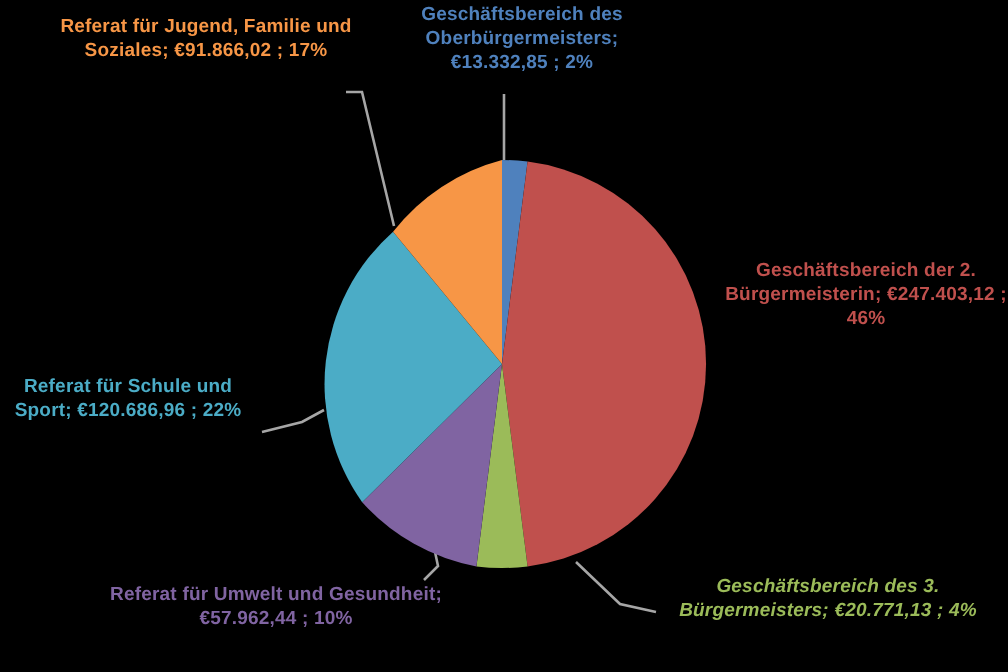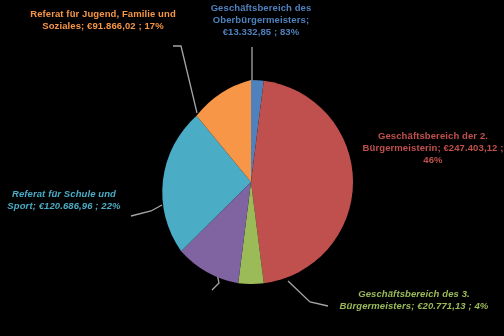--- a/index.html
+++ b/index.html
@@ -60,21 +60,20 @@
     left: 34px;
     top: 292px;
     width: 208px;
     color: #8064a2;
   }
   #label-schule {
     left: 0px;
     top: 188px;
     width: 128px;
     color: #4bacc6;
-    font-style: italic;
   }
 </style>
 </head>
 <body>
 
 <div id="chart-root">
 
   <svg id="pie-svg" viewBox="0 0 504 336">
 
     <g>
@@ -90,22 +89,23 @@
       <path d="M 251 182 L 263.78 80.80 A 102 102 0 0 1 263.78 283.20 Z" fill="#c0504d"></path>
       <path d="M 251 182 L 263.78 283.20 A 102 102 0 0 1 238.22 283.20 Z" fill="#9bbb59"></path>
       <path d="M 251 182 L 238.22 283.20 A 102 102 0 0 1 181.09 251.15 Z" fill="#8064a2"></path>
       <path d="M 251 182 L 181.09 251.15 A 102 102 0 0 1 196.53 115.85 Z" fill="#4bacc6"></path>
       <path d="M 251 182 L 196.53 115.85 A 102 102 0 0 1 251 80 Z" fill="#f79646"></path>
     </g>
   </svg>
 
   <div class="data-label" id="label-jugend">Referat für Jugend, Familie und Soziales; €91.866,02 ; 17%</div>
 
-  <div class="data-label" id="label-ob">Geschäftsbereich des Oberbürgermeisters; €13.332,85 ; 83%</div>
+  <div class="data-label" id="label-ob">Geschäftsbereich des Oberbürgermeisters; €13.332,85 ; 2%</div>
 
   <div class="data-label" id="label-buergermeisterin2">Geschäftsbereich der 2. Bürgermeisterin; €247.403,12 ; 46%</div>
 
   <div class="data-label" id="label-buergermeister3">Geschäftsbereich des 3. Bürgermeisters; €20.771,13 ; 4%</div>
 
+  <div class="data-label" id="label-umwelt">Referat für Umwelt und Gesundheit; €57.962,44 ; 10%</div>
 
   <div class="data-label" id="label-schule">Referat für Schule und Sport; €120.686,96 ; 22%</div>
 
 </div>
 
 </body></html>

